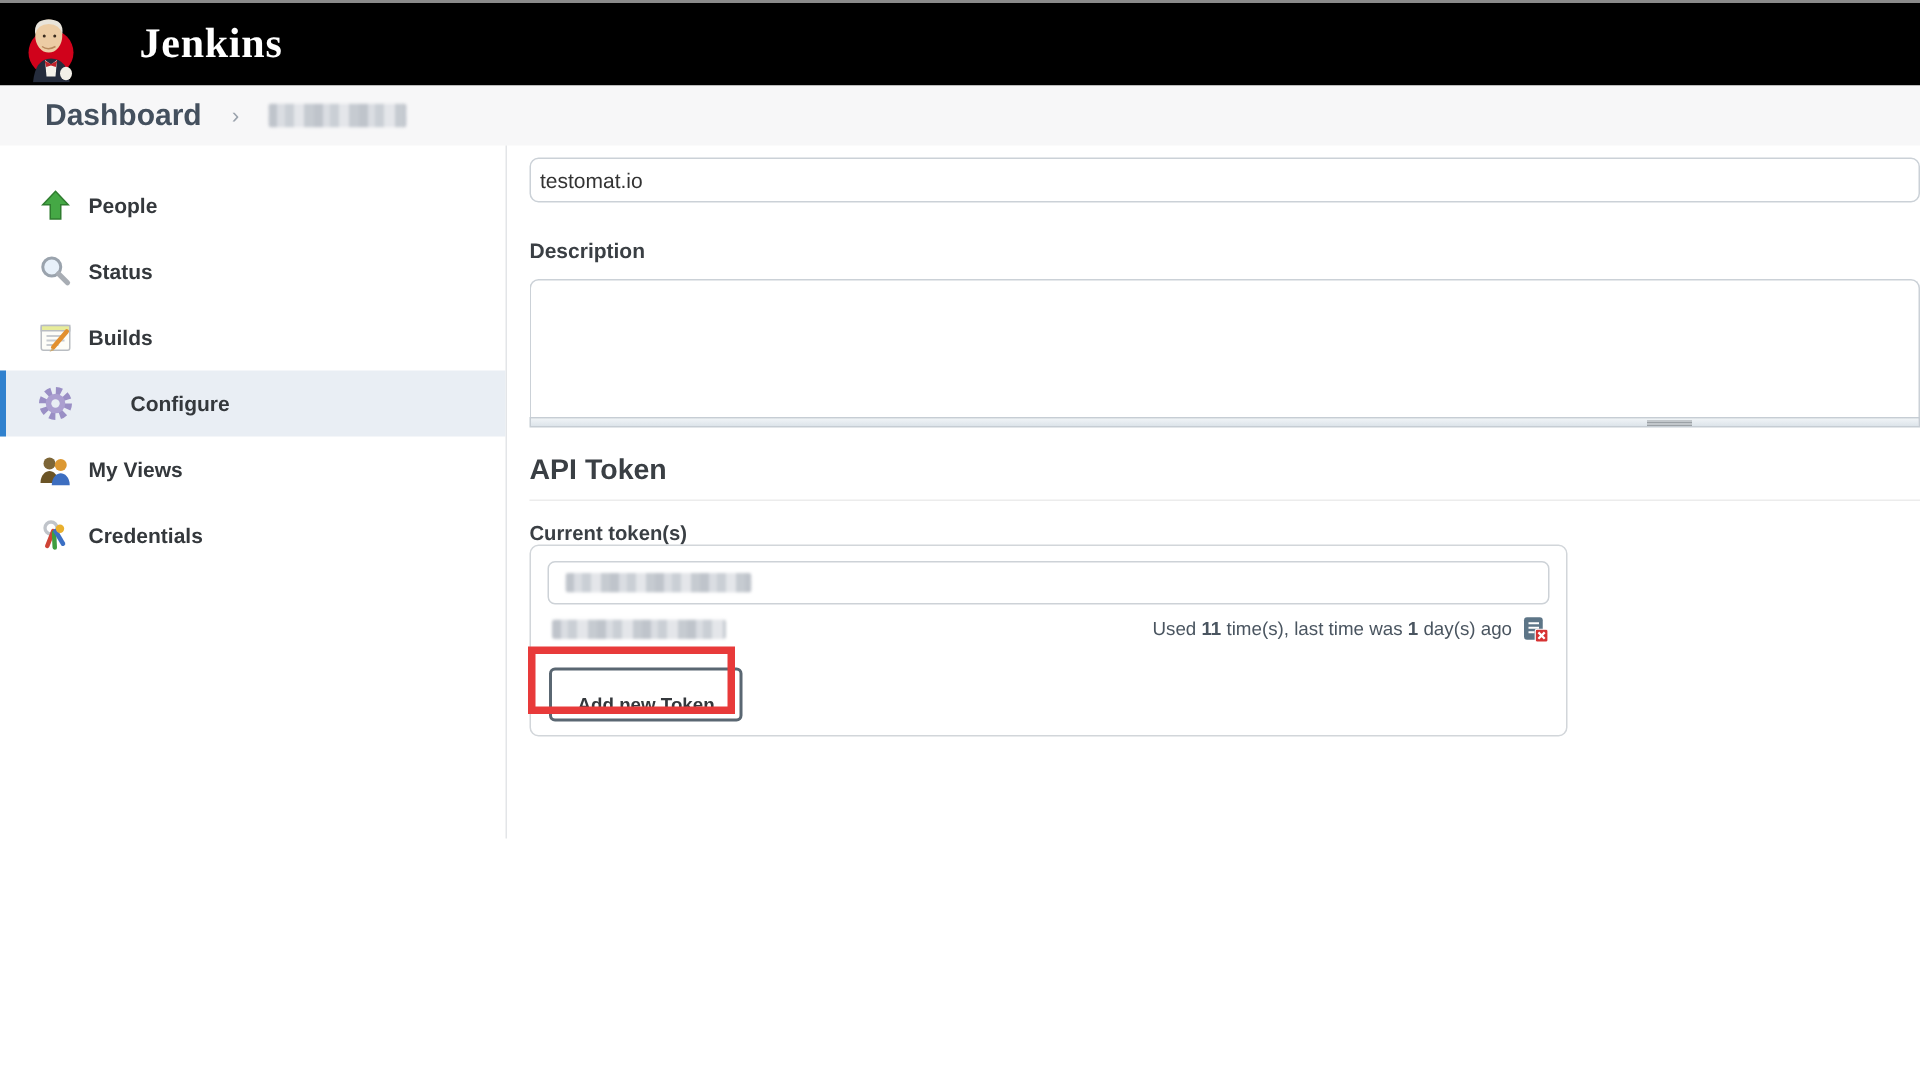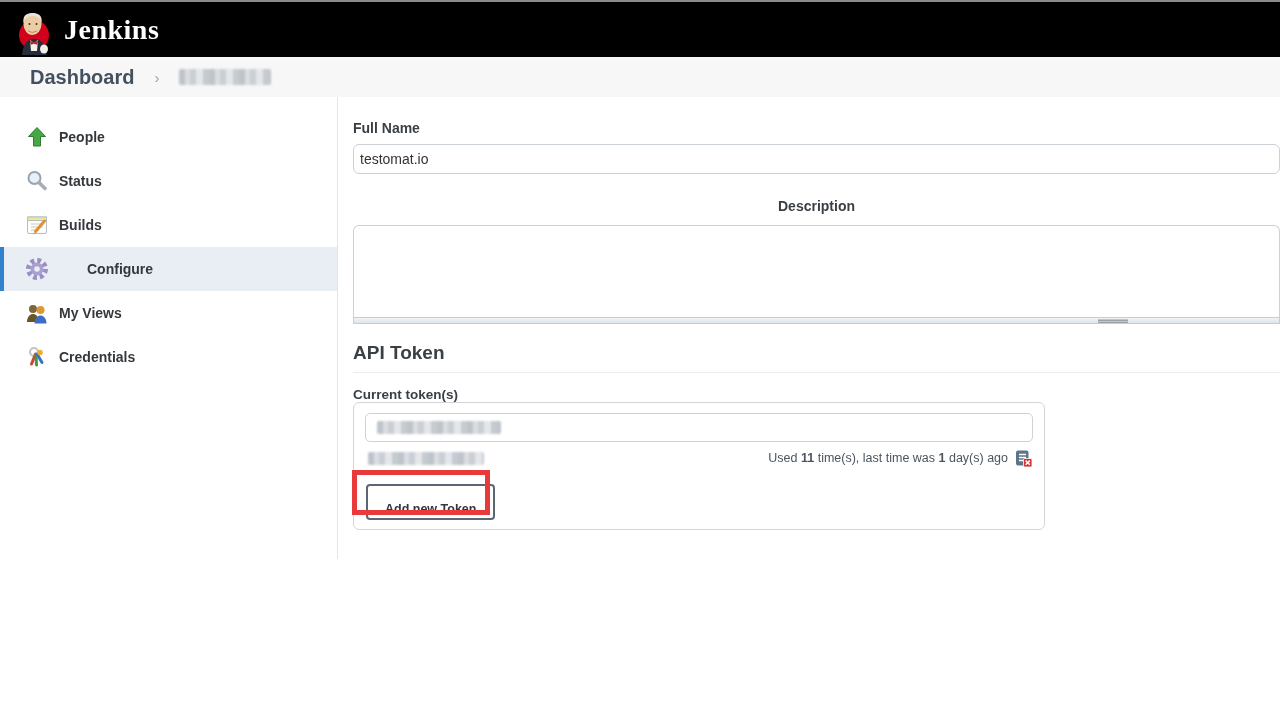--- a/index.html
+++ b/index.html
@@ -3,21 +3,21 @@
 <meta charset="utf-8">
 <style>
   * { margin:0; padding:0; box-sizing:border-box; }
   html,body { width:1280px; height:720px; overflow:hidden; background:#fff;
               font-family:"Liberation Sans", sans-serif; color:#333; }
 
   
   .top-line { height:2px; background:#8a8a8a; }
 
   
-  .header { height:55px; background:#000; display:flex; align-items:center; padding-left:16px; }
+  .header { height:55px; background:#000; display:flex; align-items:center; padding-left:16px;gap:29px; }
   .logo-box { width:38px; height:46px; overflow:hidden; position:relative; top:2px; }
   .brand { color:#fff; font-family:"Liberation Serif", serif; font-weight:700;
            font-size:28px; margin-left:10px; letter-spacing:0.5px; }
 
   
   .breadcrumb-bar { height:40px; background:#f7f7f8; display:flex; align-items:center;
                     padding-left:30px; }
   .crumb { font-size:20px; font-weight:700; color:#44505e; text-decoration:none; }
   .crumb-sep { color:#9aa2ac; font-size:15px; margin:0 20px; }
 
@@ -39,21 +39,21 @@
   .side-icon { width:26px; height:26px; margin-right:9px; flex:0 0 26px; }
   .side-label { font-size:14px; font-weight:700; color:#34383c; }
 
   
   .main { flex:1; padding-left:15px; min-width:0; }
   .field-label { font-size:14px; font-weight:700; color:#3a3f44; }
   .lbl-fullname { margin-top:23px; }
   .text-input { display:block; width:100%; height:30px; margin-top:8px;
                 border:1px solid #cbd1d7; border-radius:6px; padding:0 6px;
                 font-size:14px; color:#333; font-family:"Liberation Sans",sans-serif; outline:none; }
-  .lbl-desc { margin-top:24px;text-align:center; }
+  .lbl-desc { margin-top:24px; }
   .desc-area { display:block; width:100%; height:92px; margin-top:11px; resize:none;
                border:1px solid #cbd1d7; border-radius:6px 6px 0 0; border-bottom:none;
                padding:6px 10px; font-size:14px; font-family:"Liberation Sans",sans-serif; outline:none; }
   .resize-bar { position:relative; height:7px; border:1px solid #c6cdd4;
                 background:linear-gradient(#f0f4f7,#dde4ea); cursor:row-resize; }
   .resize-grip { position:absolute; left:744px; top:1px; width:30px; height:4px;
                  background:repeating-linear-gradient(0deg,#9ba1a6 0 1px,#c2c7cb 1px 2px); }
 
   .section-heading { margin-top:18px; font-size:19px; font-weight:700; color:#3a3f44; }
   .section-rule { border:none; border-top:1px solid #ececec; margin-top:8px; }
@@ -167,21 +167,20 @@
         <path d="M13 10 L18 18.5" stroke="#3b6fc4" stroke-width="3" stroke-linecap="round"></path>
         <circle cx="16" cy="8.5" r="2.8" fill="#e9b02e"></circle>
       </svg>
       <span class="side-label">Credentials</span>
     </div>
 
   </div>
 
   <div class="main">
 
-    <div class="field-label lbl-fullname">Full Name</div>
     <input class="text-input" type="text" value="testomat.io" style="">
 
     <div class="field-label lbl-desc">Description</div>
     <textarea class="desc-area" style=""></textarea>
     <div class="resize-bar">
       <div class="resize-grip"></div>
     </div>
 
     <div class="section-heading">API Token</div>
     <hr class="section-rule">

